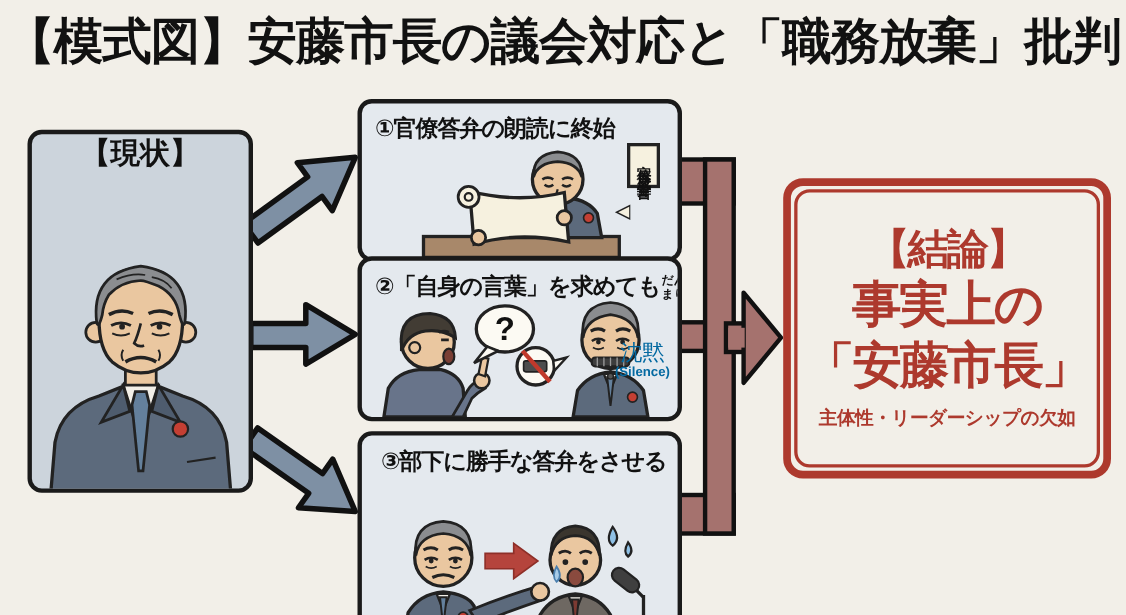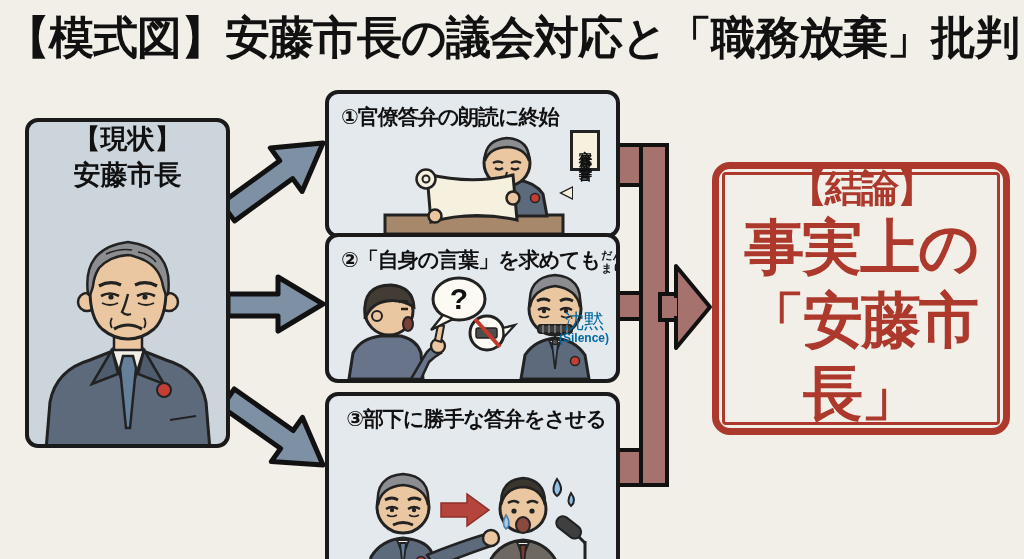--- a/index.html
+++ b/index.html
@@ -44,25 +44,25 @@
   .doc-label-tail:after{content:"";position:absolute;left:3px;top:-5px;width:0;height:0;
     border-top:5px solid transparent;border-bottom:5px solid transparent;
     border-right:10px solid var(--paper);}
   
   .silence-caption{position:absolute;right:7px;top:74px;text-align:center;z-index:3;}
   .silence-main{font-size:20px;font-weight:400;color:#0369a1;line-height:1;}
   .silence-sub{font-size:12px;font-weight:700;color:#0369a1;line-height:1.2;}
   
   #conclusion-stamp{position:absolute;left:712px;top:162px;width:298px;height:273px;
     border:7px solid var(--stamp-red);border-radius:18px;z-index:2;padding:3px;}
-  .stamp-inner{width:100%;height:100%;border:3px solid var(--stamp-red);border-radius:4px;
+  .stamp-inner{width:100%;height:100%;border:3px solid var(--stamp-red);border-radius:14px;
     display:flex;flex-direction:column;align-items:center;justify-content:center;
     color:var(--stamp-red);text-align:center;padding:4px 2px;}
   .stamp-heading{font-size:38px;font-weight:900;line-height:1.15;letter-spacing:-2px;}
-  .stamp-line{font-size:60px;font-weight:900;line-height:1.22;letter-spacing:-2px;}
+  .stamp-line{font-size:45px;font-weight:900;line-height:1.22;letter-spacing:-2px;}
   .stamp-subtitle{font-size:17px;font-weight:900;margin-top:8px;letter-spacing:-0.5px;}
   
   #connector-layer{position:absolute;left:0;top:0;width:1024px;height:559px;z-index:1;
     pointer-events:none;}
 </style>
 </head>
 <body>
 
 <div id="canvas">
 
@@ -85,21 +85,20 @@
       <rect x="641" y="145" width="26" height="340" fill="var(--connector-fill)" stroke="#111" stroke-width="4"></rect>
       <rect x="660" y="294" width="18" height="26" fill="var(--connector-fill)" stroke="#111" stroke-width="4"></rect>
       <polygon points="676,266 710,307 676,348" fill="var(--connector-fill)" stroke="#111" stroke-width="4" stroke-linejoin="round"></polygon>
       <rect x="662" y="298" width="15" height="18" fill="var(--connector-fill)" stroke="none"></rect>
     </g>
   </svg>
 
   <div id="current-box" class="frame">
     <div class="current-heading">
       <div>【現状】</div>
-      <div>安藤市長</div>
     </div>
     <svg width="200" height="220" viewBox="0 0 200 220">
       <path d="M18 220 L22 172 Q28 140 62 130 L82 122 L118 122 L138 130 Q172 140 178 172 L182 220 Z" fill="var(--suit)" stroke="#222" stroke-width="3"></path>
       <path d="M86 98 L86 126 L114 126 L114 98 Z" fill="var(--skin)" stroke="#222" stroke-width="2.5"></path>
       <path d="M84 120 L100 170 L116 120 Z" fill="#f2efe8" stroke="#222" stroke-width="2.5"></path>
       <path d="M84 120 L64 154 L90 144 Z" fill="#4e5c6e" stroke="#222" stroke-width="2.5"></path>
       <path d="M116 120 L136 154 L110 144 Z" fill="#4e5c6e" stroke="#222" stroke-width="2.5"></path>
       <path d="M95 126 L105 126 L108 138 L102 198 L98 198 L92 138 Z" fill="#64809c" stroke="#222" stroke-width="2.5"></path>
       <circle cx="136" cy="160" r="7" fill="#c43f33" stroke="#222" stroke-width="2"></circle>
       <path d="M142 190 L168 186" stroke="#222" stroke-width="2" fill="none"></path>
@@ -227,16 +226,17 @@
         <rect x="226" y="52" width="28" height="13" rx="6.5" fill="#3f3f3f" stroke="#222" stroke-width="2"></rect>
       </g>
     </svg>
   </div>
 
   <div id="conclusion-stamp">
     <div class="stamp-inner">
       <div class="stamp-heading">【結論】</div>
       <div class="stamp-line">事実上の</div>
       <div class="stamp-line">「安藤市長」</div>
+      <div class="stamp-subtitle">主体性・リーダーシップの欠如</div>
     </div>
   </div>
 
 </div>
 
 </body></html>

